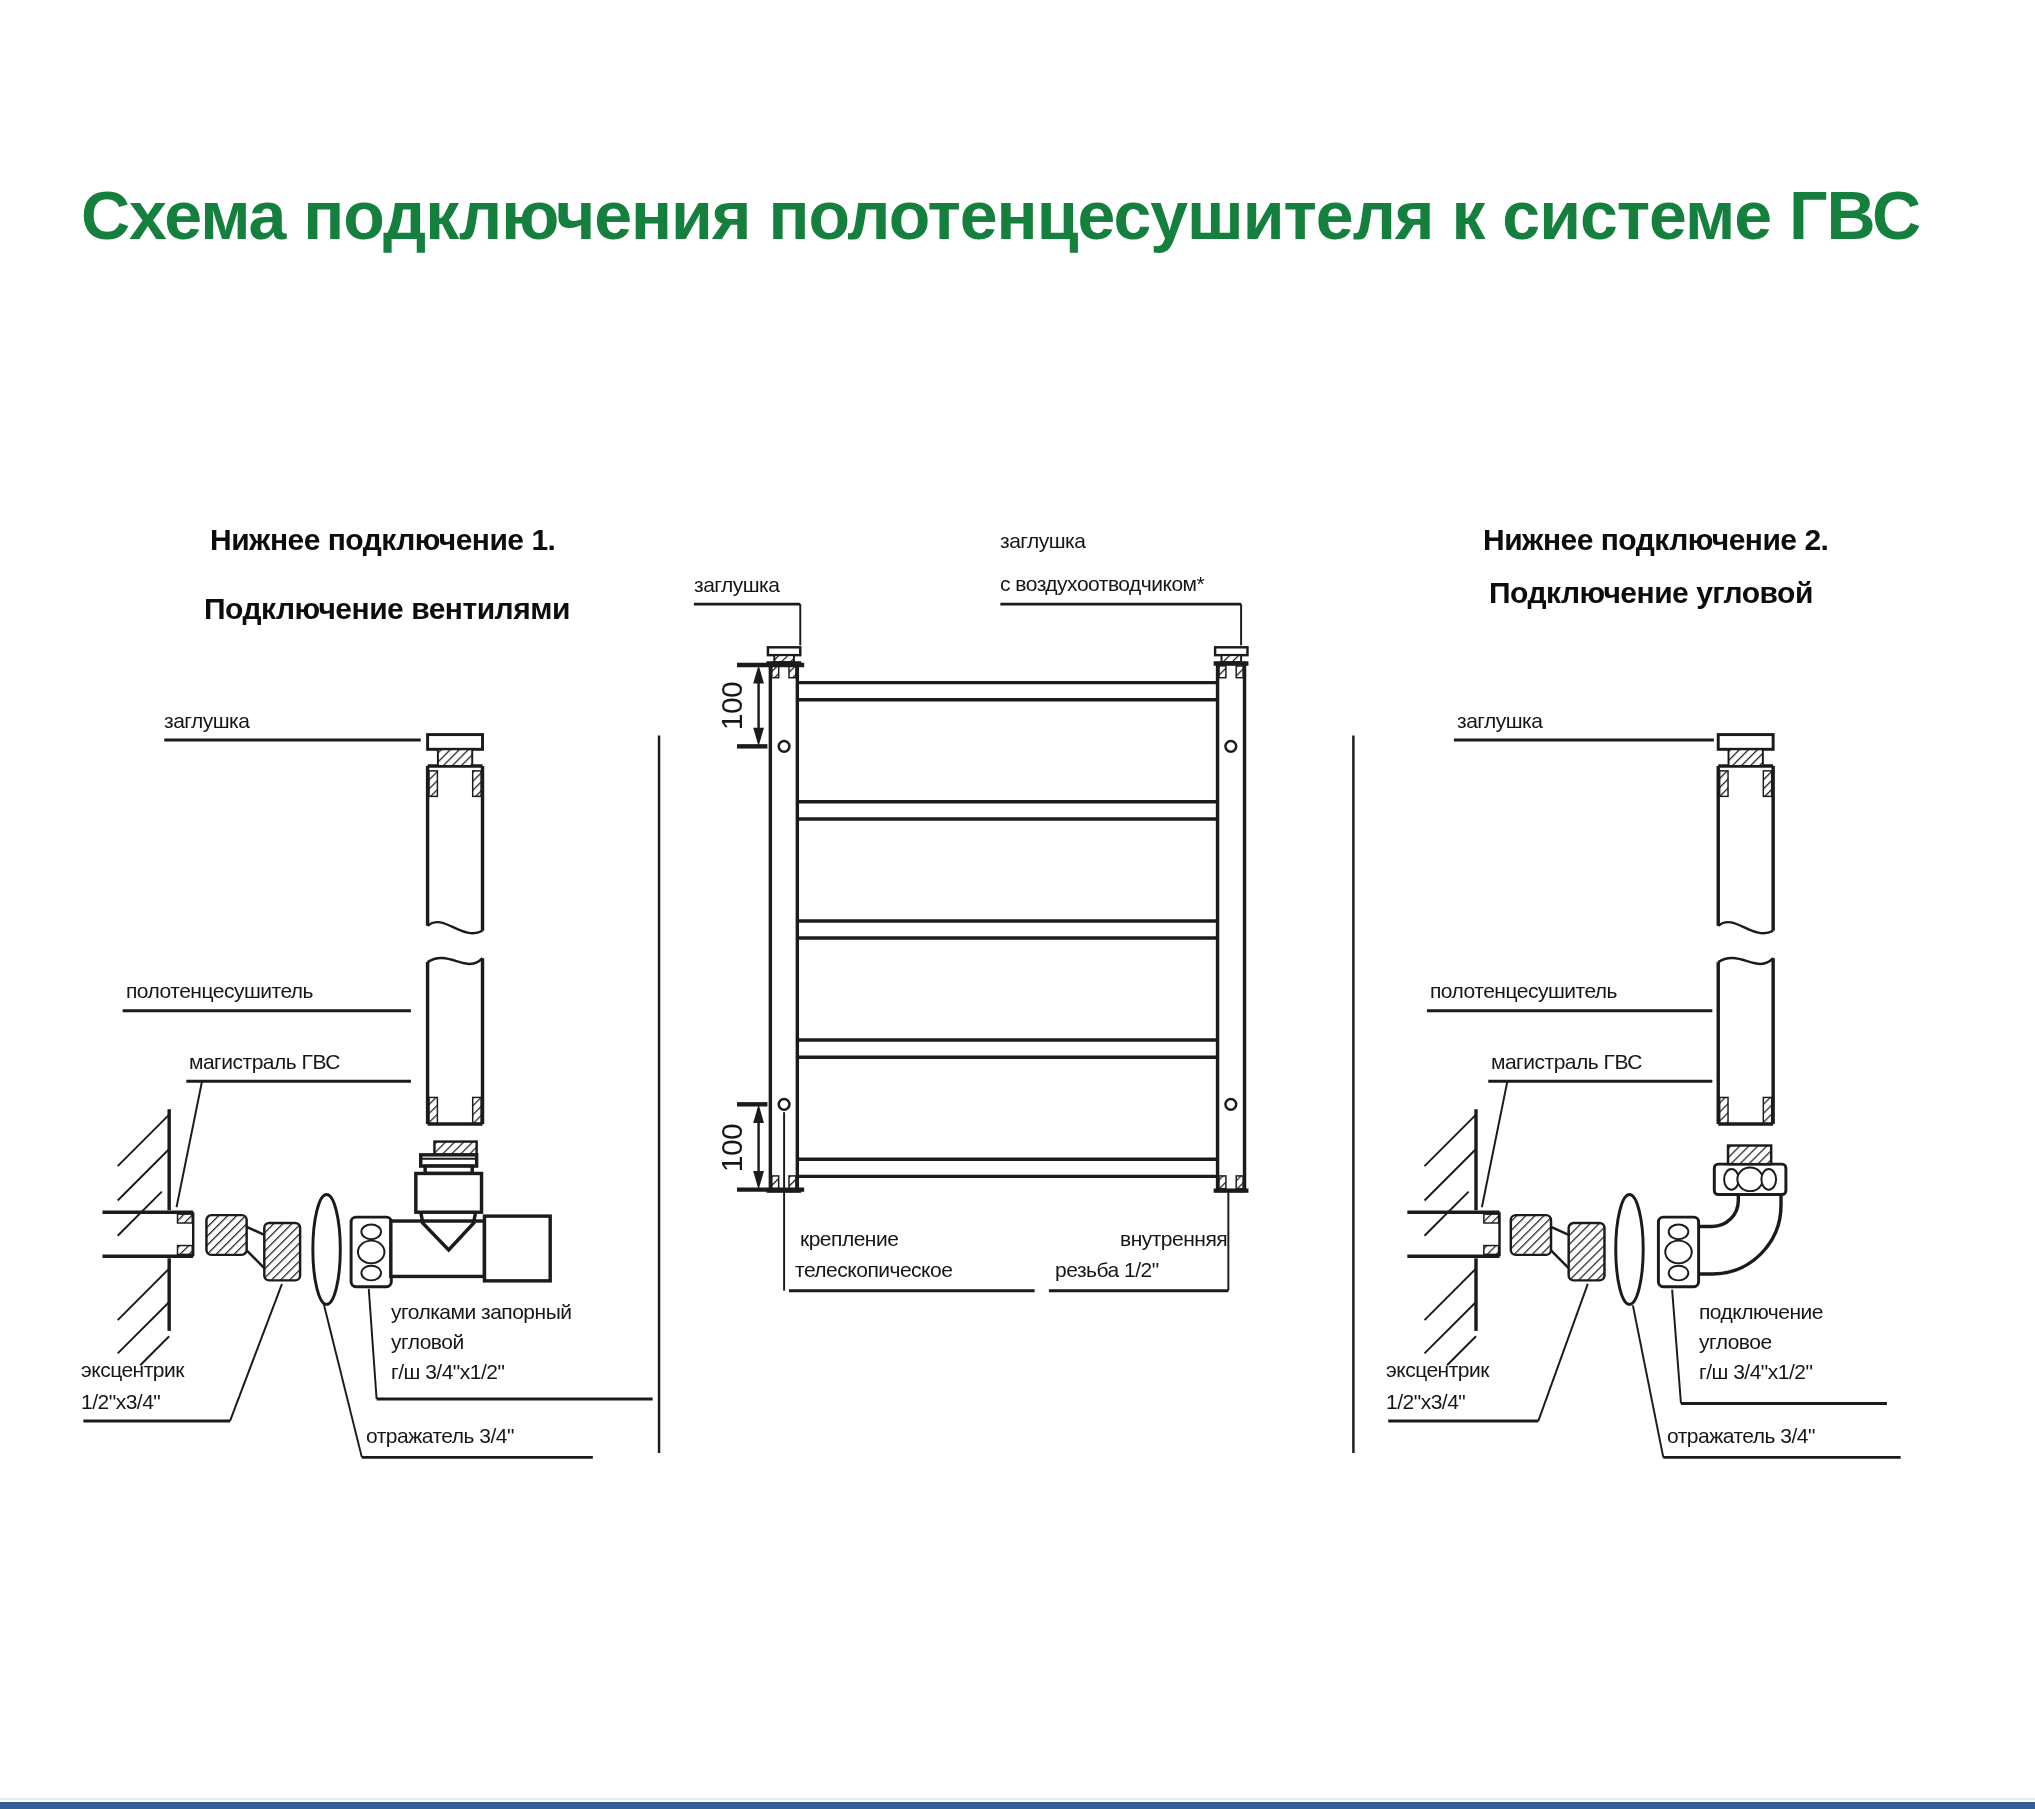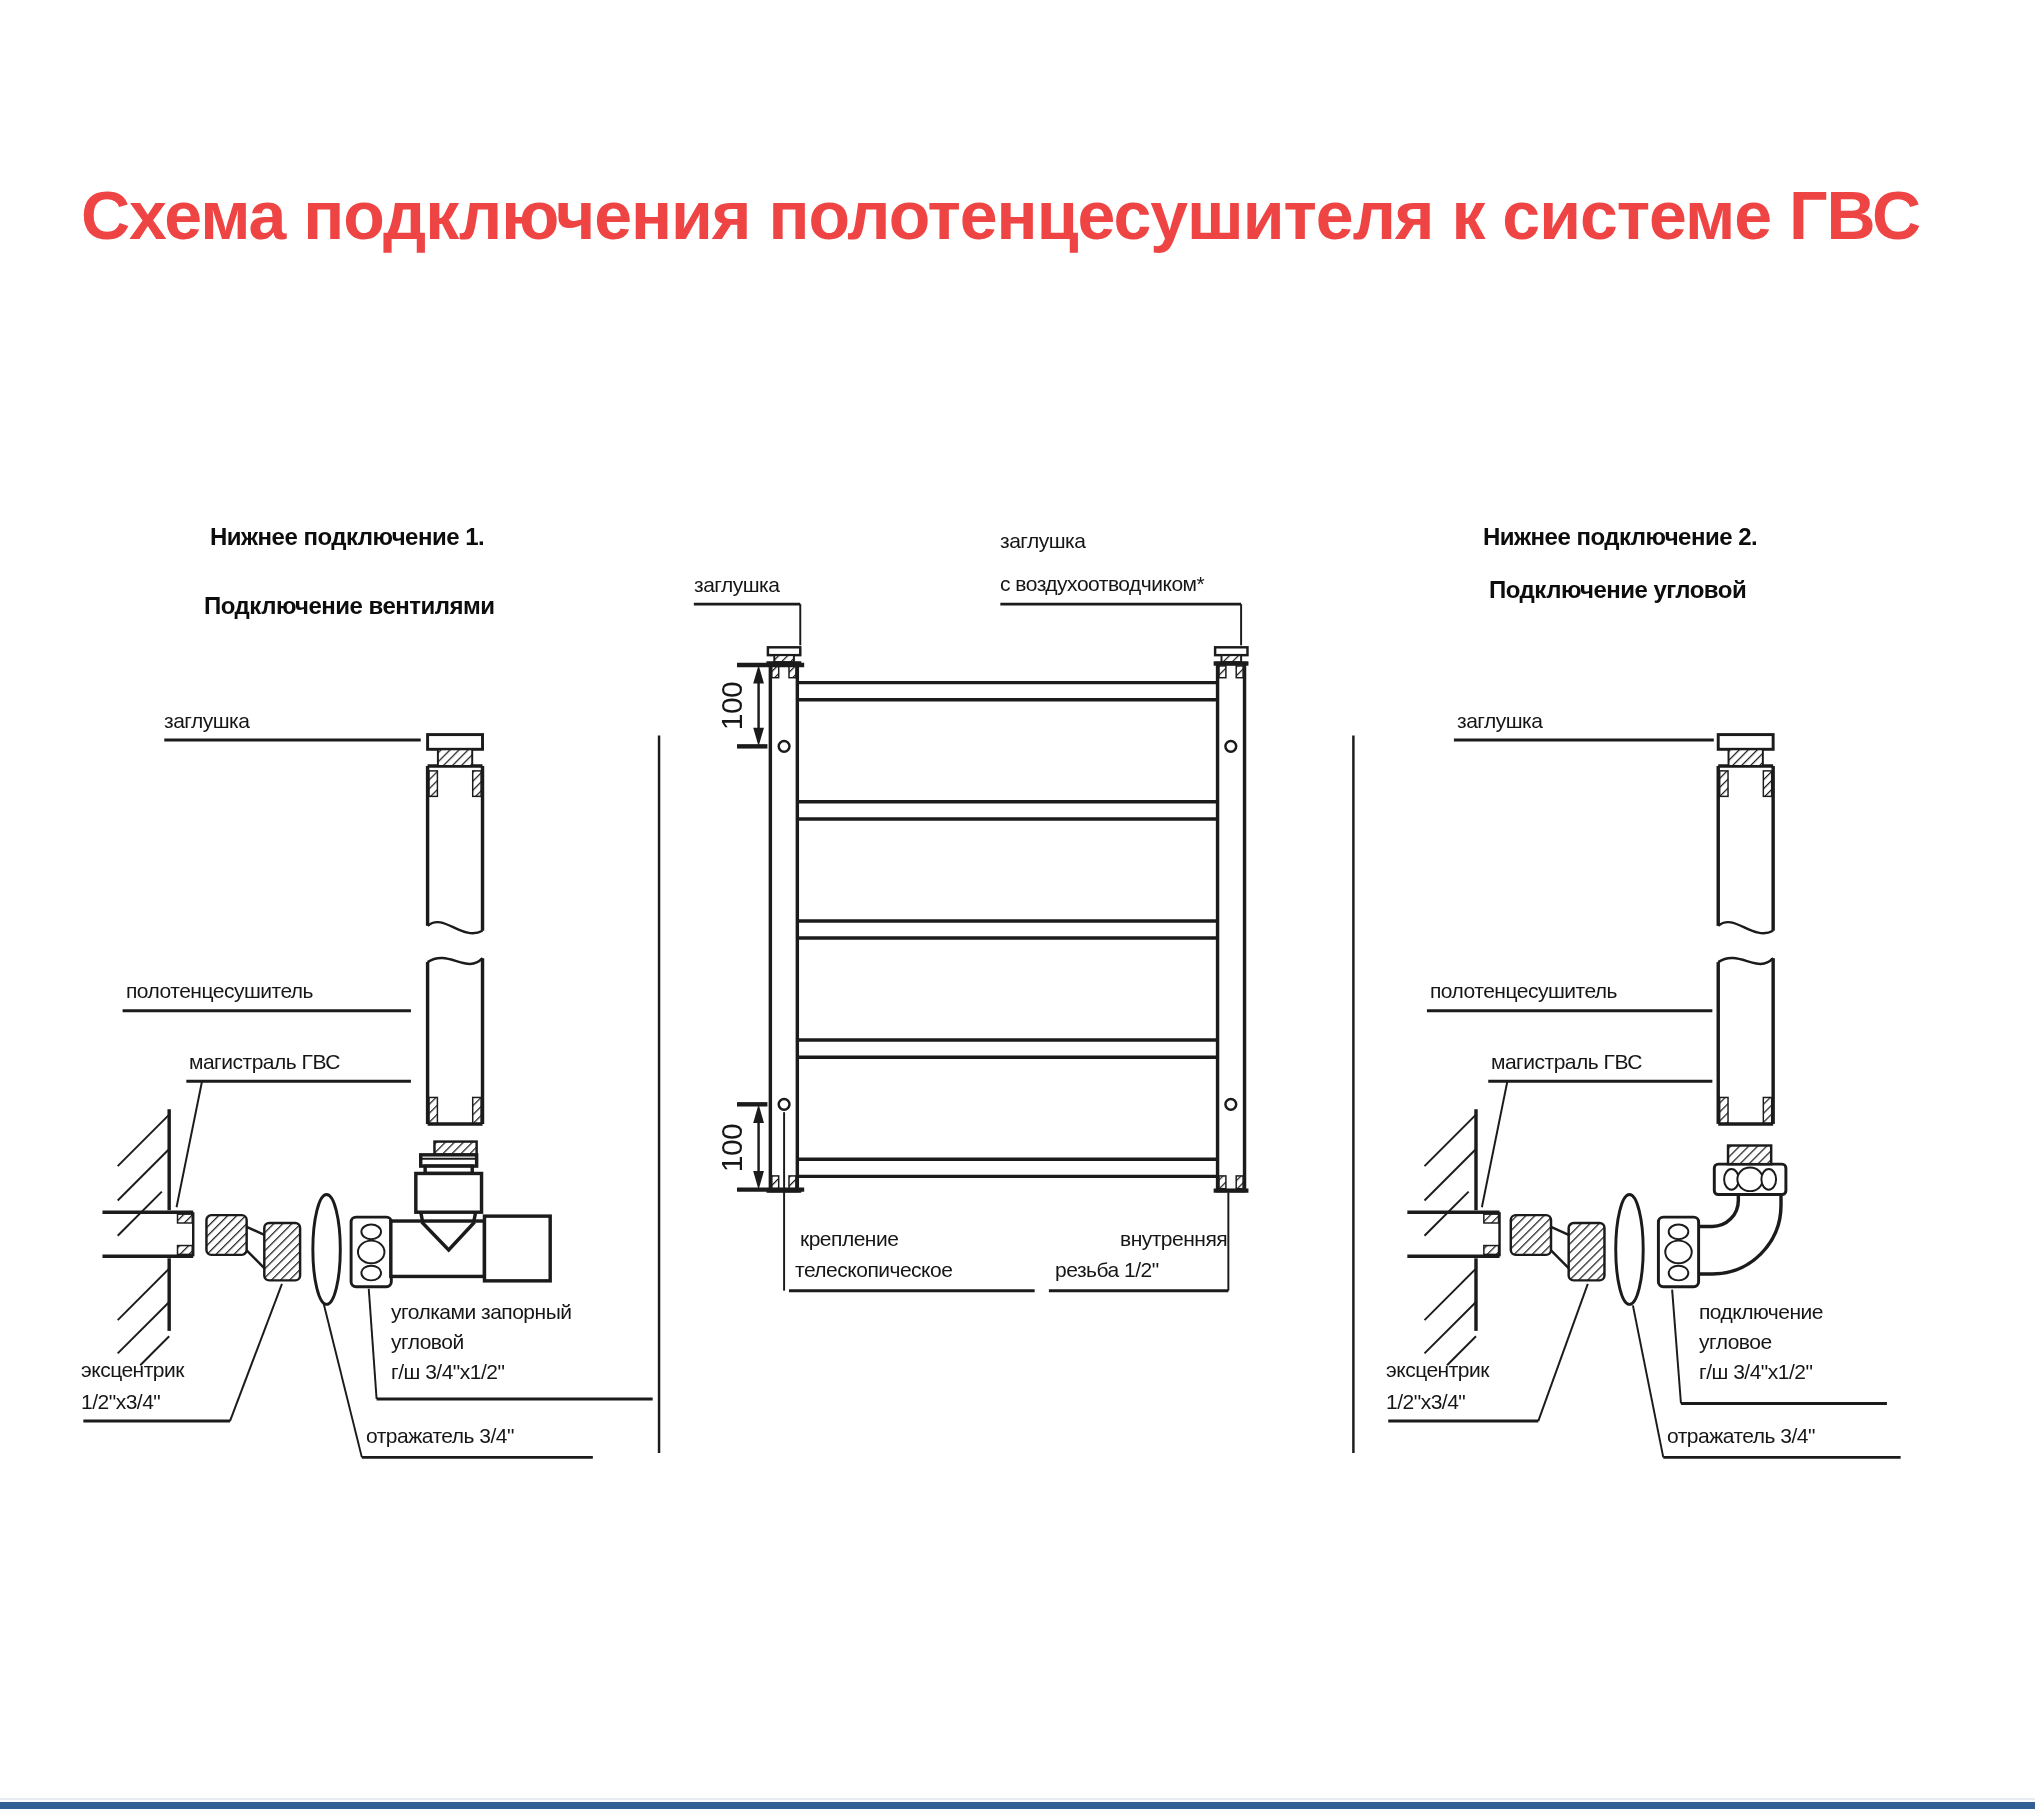--- a/index.html
+++ b/index.html
@@ -1,21 +1,21 @@
 <!DOCTYPE html>
 <html style="font-size:7.8px"><head>
 <meta charset="utf-8">
 <style>
   html,body{margin:0;padding:0;background:#ffffff;}
   #stage{position:relative;width:2035px;height:1809px;background:#ffffff;overflow:hidden;
          font-family:"Liberation Sans",sans-serif;}
   svg{position:absolute;left:0;top:0;}
   .txt{position:absolute;white-space:nowrap;color:#161616;font-size:21px;letter-spacing:-0.5px;line-height:1.05;}
-  .ttl{font-size:68px;font-weight:bold;color:#ef4444;letter-spacing:-1px;}
-  .hdr{font-size:24px;font-weight:bold;color:#0d0d0d;}
+  .ttl{font-size:68px;font-weight:bold;color:#15803d;letter-spacing:-1px;}
+  .hdr{font-size:30px;font-weight:bold;color:#0d0d0d;}
   .dim{transform:translate(-50%,-50%) rotate(-90deg);font-size:30px;}
   .footer-line{position:absolute;left:0;width:2035px;height:2px;background:#e8ecf1;top:1798px;}
   .footer-bar{position:absolute;left:0;width:2035px;height:7.4px;top:1802px;background:#336094;}
 </style>
 </head>
 <body>
 
 <div id="stage">
 
 <svg width="2035" height="1809" viewBox="0 0 4150 3689">

